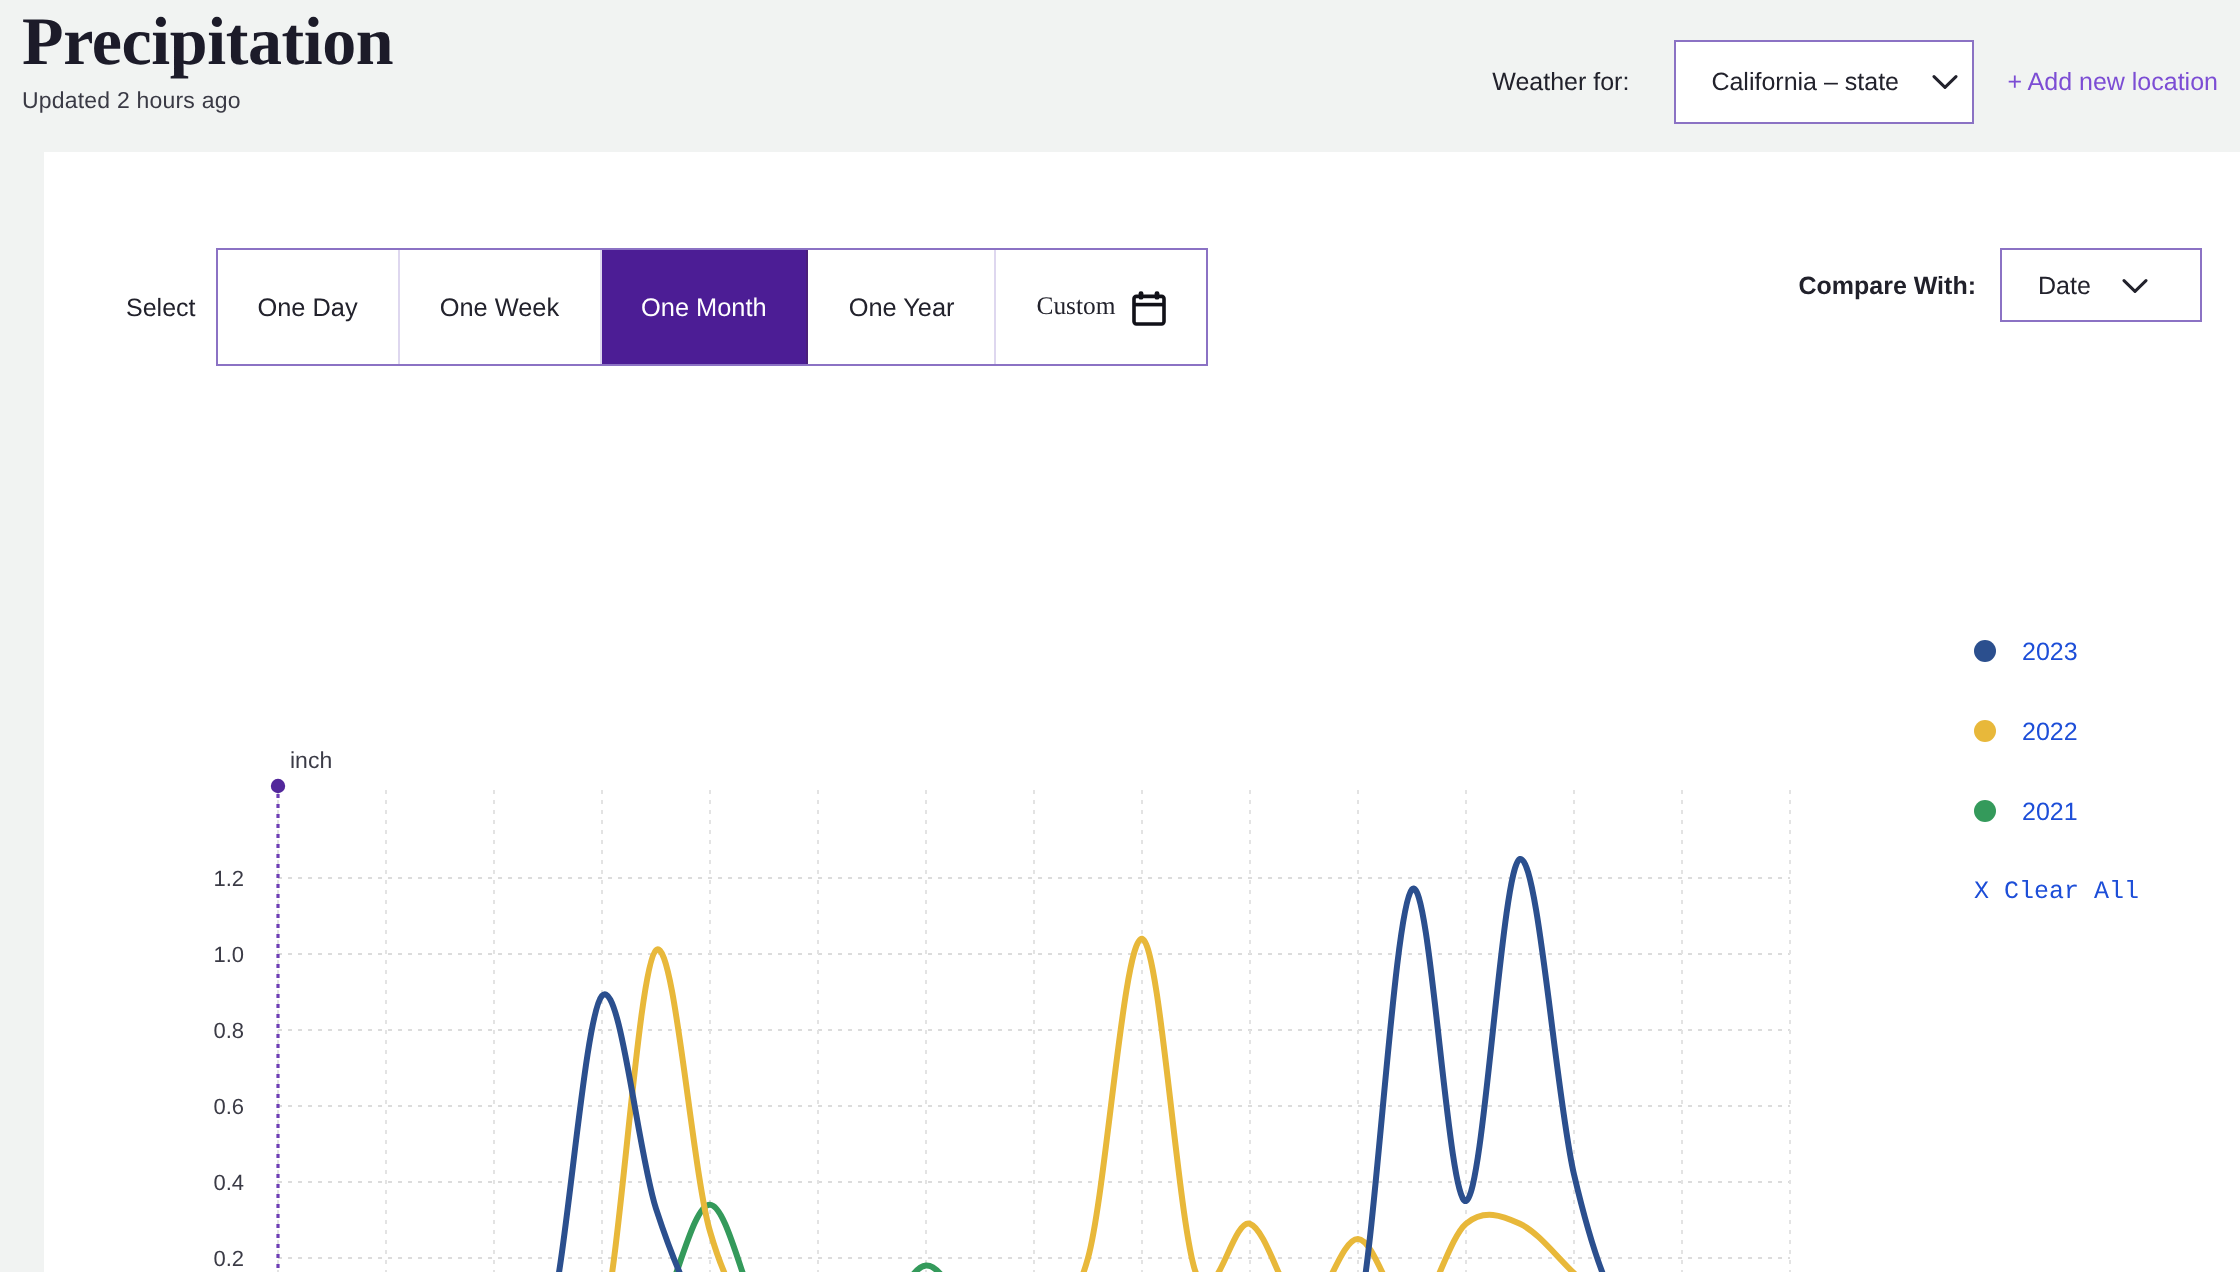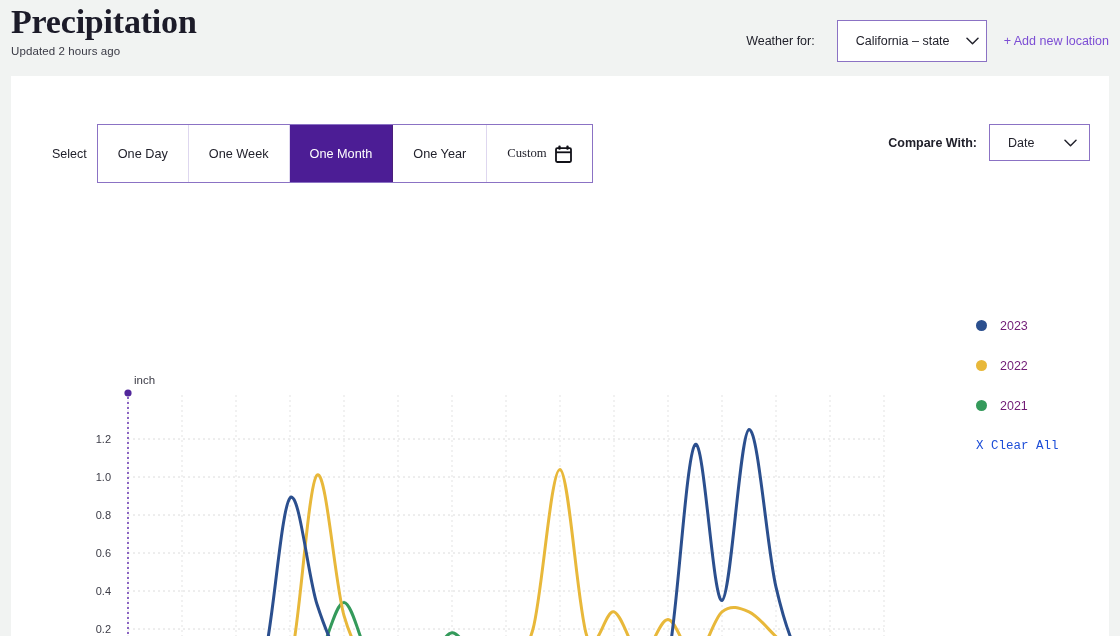--- a/index.html
+++ b/index.html
@@ -45,21 +45,20 @@
     color: #21212b;
     margin-right: 22px;
     white-space: nowrap;
   }
   .select-box {
     border: 1px solid #8b72c4;
     background: #ffffff;
     height: 42px;
     display: flex;
     align-items: center;
-    justify-content: space-between;
     padding: 0 14px 0 18px;
     gap: 16px;
   }
   .select-box .sel-value {
     font-size: 12.5px;
     color: #22222c;
     white-space: nowrap;
   }
   .chev {
     width: 13px;
@@ -72,21 +71,21 @@
     font-size: 12.5px;
     color: #7c4dd4;
     margin-left: 17px;
     white-space: nowrap;
     cursor: pointer;
   }
 
   
   .card {
     position: absolute;
-    left: 11px;
+    left: 22px;
     top: 76px;
     width: 1098px;
     height: 560px;
     background: #ffffff;
   }
 
   
   .toolbar {
     position: absolute;
     left: 0; right: 0;
@@ -169,21 +168,21 @@
     height: 13px;
     margin-bottom: 27px;
     cursor: pointer;
   }
   .legend-dot {
     width: 11px; height: 11px;
     border-radius: 50%;
     margin-right: 13px;
     flex: none;
   }
-  .legend-label { font-size: 12.5px; color: #701a75; }
+  .legend-label { font-size: 12.5px; color: #1d4ed8; }
   .clear-all {
     font-size: 12.5px;
     color: #7c4dd4;
     cursor: pointer;
     margin-top: 5px;
   }
 </style>
 </head>
 <body>
 

